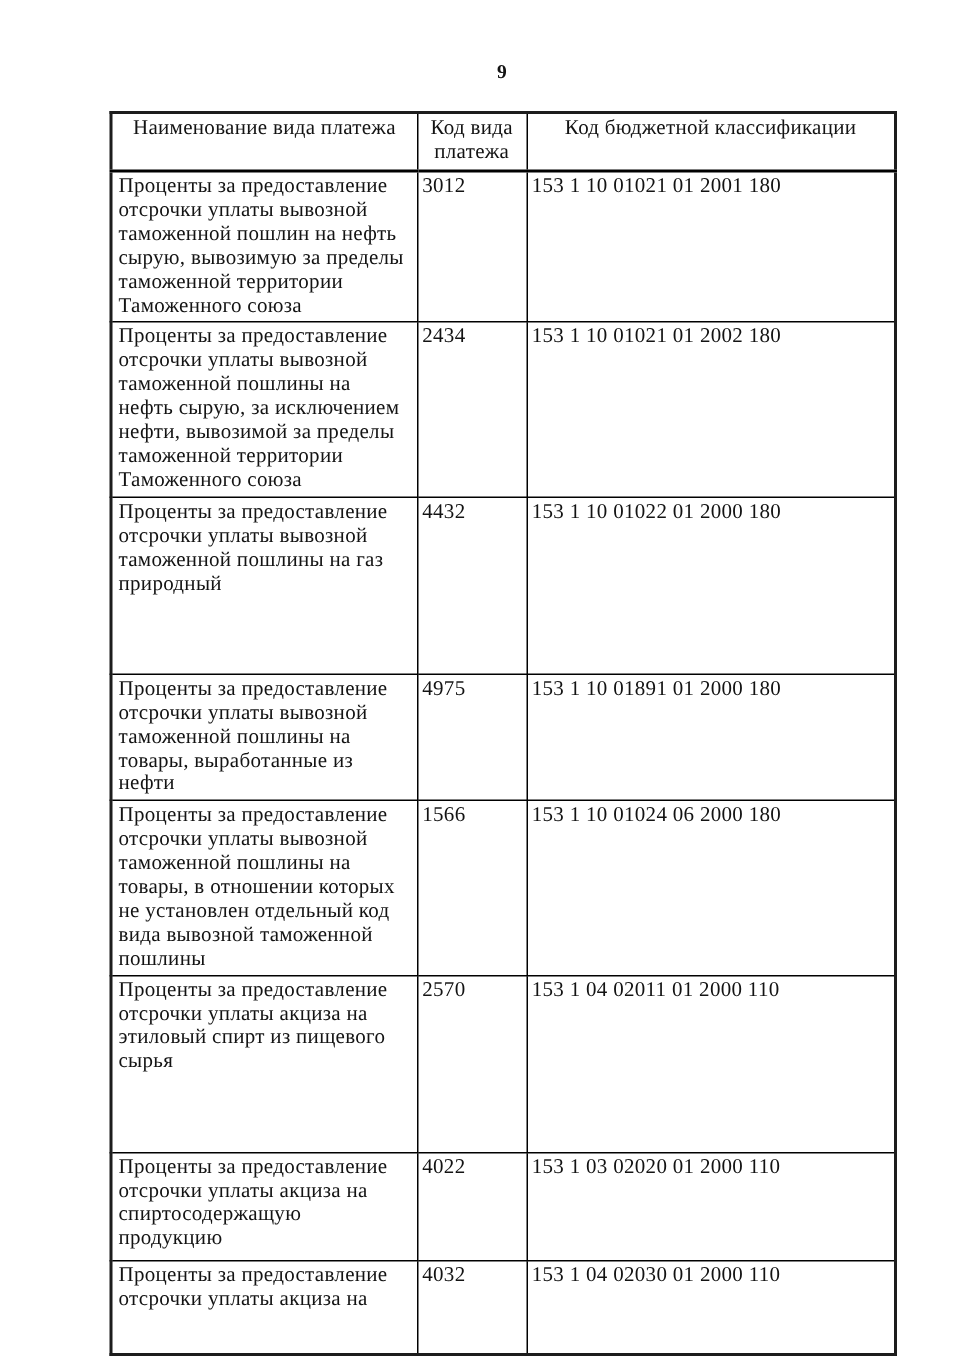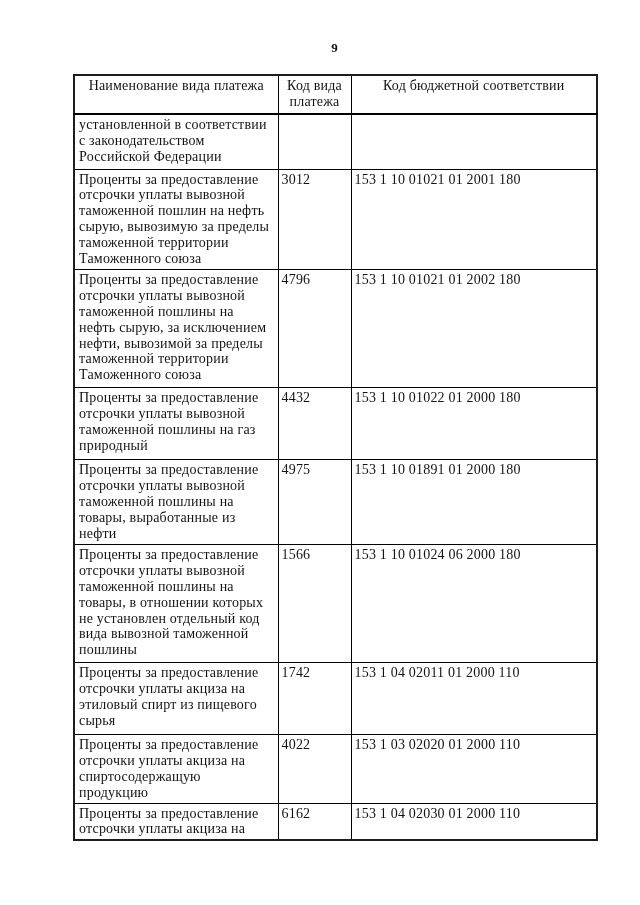--- a/index.html
+++ b/index.html
@@ -51,50 +51,43 @@
   <table class="doc-table">
     <colgroup>
       <col class="c1">
       <col class="c2">
       <col class="c3">
     </colgroup>
     <thead>
       <tr>
         <th>Наименование вида платежа</th>
         <th>Код вида платежа</th>
-        <th>Код бюджетной соответствии</th>
+        <th>Код бюджетной классификации</th>
       </tr>
     </thead>
     <tbody id="table-body">
-        <tr>
-          <td class="name">установленной в соответствии
-с законодательством
-Российской Федерации</td>
-          <td class="code"></td>
-          <td class="kbk"></td>
-        </tr>
         <tr>
           <td class="name">Проценты за предоставление
 отсрочки уплаты вывозной
 таможенной пошлин на нефть
 сырую, вывозимую за пределы
 таможенной территории
 Таможенного союза</td>
           <td class="code">3012</td>
           <td class="kbk">153 1 10 01021 01 2001 180</td>
         </tr>
         <tr>
           <td class="name">Проценты за предоставление
 отсрочки уплаты вывозной
 таможенной пошлины на
 нефть сырую, за исключением
 нефти, вывозимой за пределы
 таможенной территории
 Таможенного союза</td>
-          <td class="code">4796</td>
+          <td class="code">2434</td>
           <td class="kbk">153 1 10 01021 01 2002 180</td>
         </tr>
         <tr>
           <td class="name">Проценты за предоставление
 отсрочки уплаты вывозной
 таможенной пошлины на газ
 природный</td>
           <td class="code">4432</td>
           <td class="kbk">153 1 10 01022 01 2000 180</td>
         </tr>
@@ -116,32 +109,32 @@
 вида вывозной таможенной
 пошлины</td>
           <td class="code">1566</td>
           <td class="kbk">153 1 10 01024 06 2000 180</td>
         </tr>
         <tr>
           <td class="name">Проценты за предоставление
 отсрочки уплаты акциза на
 этиловый спирт из пищевого
 сырья</td>
-          <td class="code">1742</td>
+          <td class="code">2570</td>
           <td class="kbk">153 1 04 02011 01 2000 110</td>
         </tr>
         <tr>
           <td class="name">Проценты за предоставление
 отсрочки уплаты акциза на
 спиртосодержащую
 продукцию</td>
           <td class="code">4022</td>
           <td class="kbk">153 1 03 02020 01 2000 110</td>
         </tr>
         <tr>
           <td class="name">Проценты за предоставление
 отсрочки уплаты акциза на</td>
-          <td class="code">6162</td>
+          <td class="code">4032</td>
           <td class="kbk">153 1 04 02030 01 2000 110</td>
         </tr>
       </tbody>
   </table>
 </div>
 
 </body></html>

